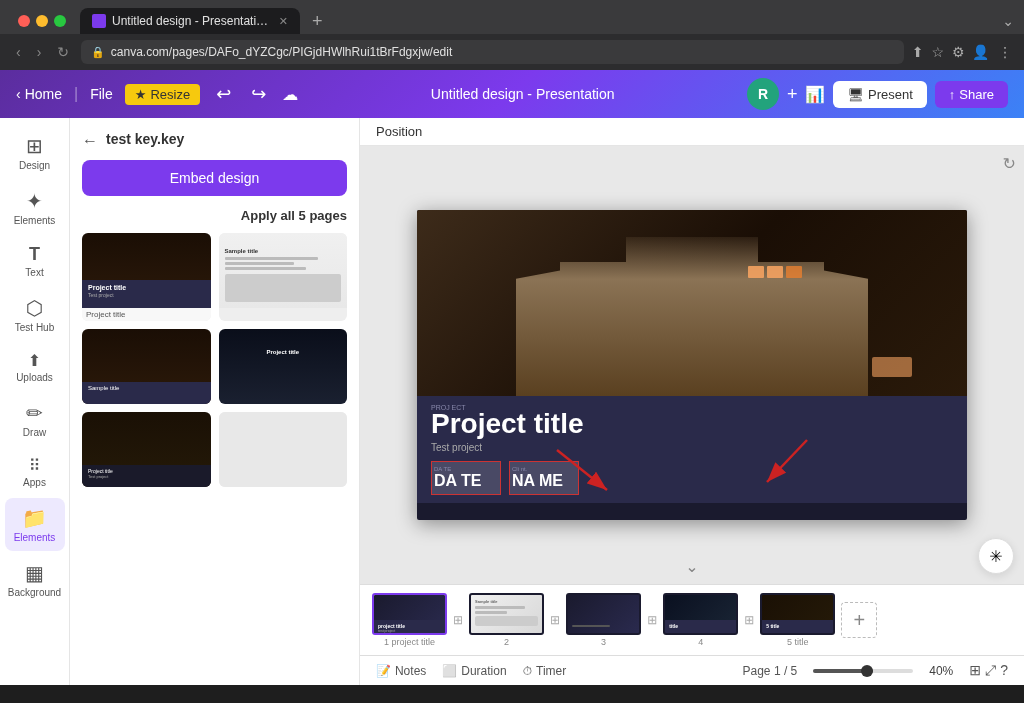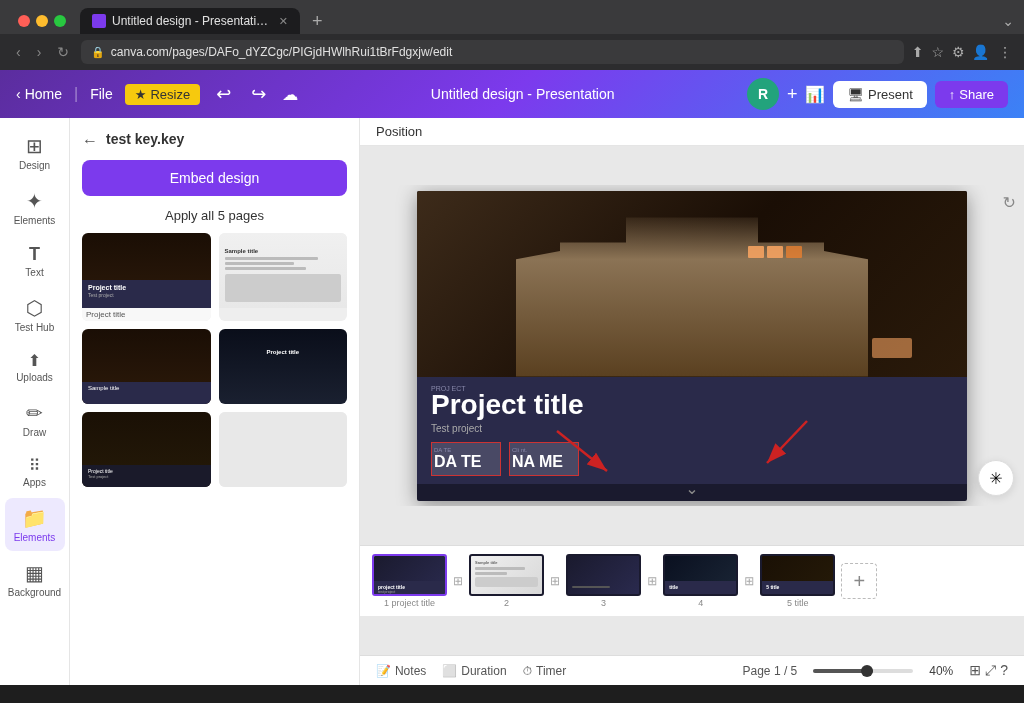--- a/index.html
+++ b/index.html
@@ -48,29 +48,29 @@
     .icon-symbol { font-size: 20px; }
     .icon-label { font-size: 10px; color: #555; text-align: center; }
     .sidebar-icon-item.active .icon-label { color: #7c3aed; }
 
     
     .template-panel { width: 290px; background: white; border-right: 1px solid #e5e5e5; display: flex; flex-direction: column; padding: 12px; overflow-y: auto; }
     .panel-header { display: flex; align-items: center; gap: 8px; margin-bottom: 12px; }
     .panel-back { color: #555; cursor: pointer; font-size: 16px; }
     .panel-title { font-size: 14px; font-weight: 700; color: #333; }
     .embed-btn { background: #7c3aed; color: white; border: none; border-radius: 8px; padding: 10px; width: 100%; font-size: 14px; font-weight: 500; cursor: pointer; margin-bottom: 12px; }
-    .apply-all { font-size: 13px; color: #333; text-align: center; margin-bottom: 10px; font-weight: 400; }
+    .apply-all { font-size: 13px; color: #333; text-align: right; margin-bottom: 10px; font-weight: 700; }
     .template-grid { display: grid; grid-template-columns: 1fr 1fr; gap: 8px; }
     .template-thumb { border-radius: 6px; overflow: hidden; cursor: pointer; background: #eee; }
     .thumb-inner { width: 100%; height: 75px; background: #ddd; display: flex; flex-direction: column; align-items: flex-start; justify-content: flex-end; position: relative; overflow: hidden; }
     .thumb-dark { background: linear-gradient(180deg, #1a1a2e 0%, #2d2d4e 100%); }
     .thumb-light { background: linear-gradient(180deg, #f0f0f0 0%, #e8e8e8 100%); }
 
     
-    .canvas-area { flex: 1; background: #e8e8e8; display: flex; flex-direction: column; position: relative; gap: 39px; }
+    .canvas-area { flex: 1; background: #e8e8e8; display: flex; flex-direction: column; position: relative; }
     .canvas-header { background: white; padding: 6px 16px; font-size: 13px; color: #333; border-bottom: 1px solid #e5e5e5; }
     .canvas-content { flex: 1; display: flex; align-items: center; justify-content: center; position: relative; overflow: hidden; }
     .slide-container { position: relative; }
     .slide { width: 550px; height: 310px; background: #1a1a2e; overflow: hidden; position: relative; border-radius: 2px; box-shadow: 0 4px 20px rgba(0,0,0,0.4); }
     .slide-bg { width: 100%; height: 60%; background: linear-gradient(180deg, #2a1a0e 0%, #1a0e05 100%); position: relative; overflow: hidden; }
     .slide-bg-img { width: 100%; height: 100%; background: linear-gradient(135deg, #3d2b1a 0%, #1a0e05 50%, #2a1a0a 100%); }
     .building-silhouette { position: absolute; bottom: 0; left: 50%; transform: translateX(-50%); width: 80%; height: 90%; background: linear-gradient(180deg, transparent 0%, #8b7355 30%, #5a4020 100%); clip-path: polygon(10% 100%, 10% 30%, 20% 25%, 20% 20%, 35% 20%, 35% 5%, 65% 5%, 65% 20%, 80% 20%, 80% 25%, 90% 30%, 90% 100%); }
     .slide-bottom { background: #2a2a4a; padding: 8px 14px; position: relative; }
     .slide-project-label { font-size: 7px; color: #8888aa; position: absolute; left: 14px; top: 8px; }
     .slide-title { font-size: 28px; font-weight: 900; color: white; margin-top: 4px; }

